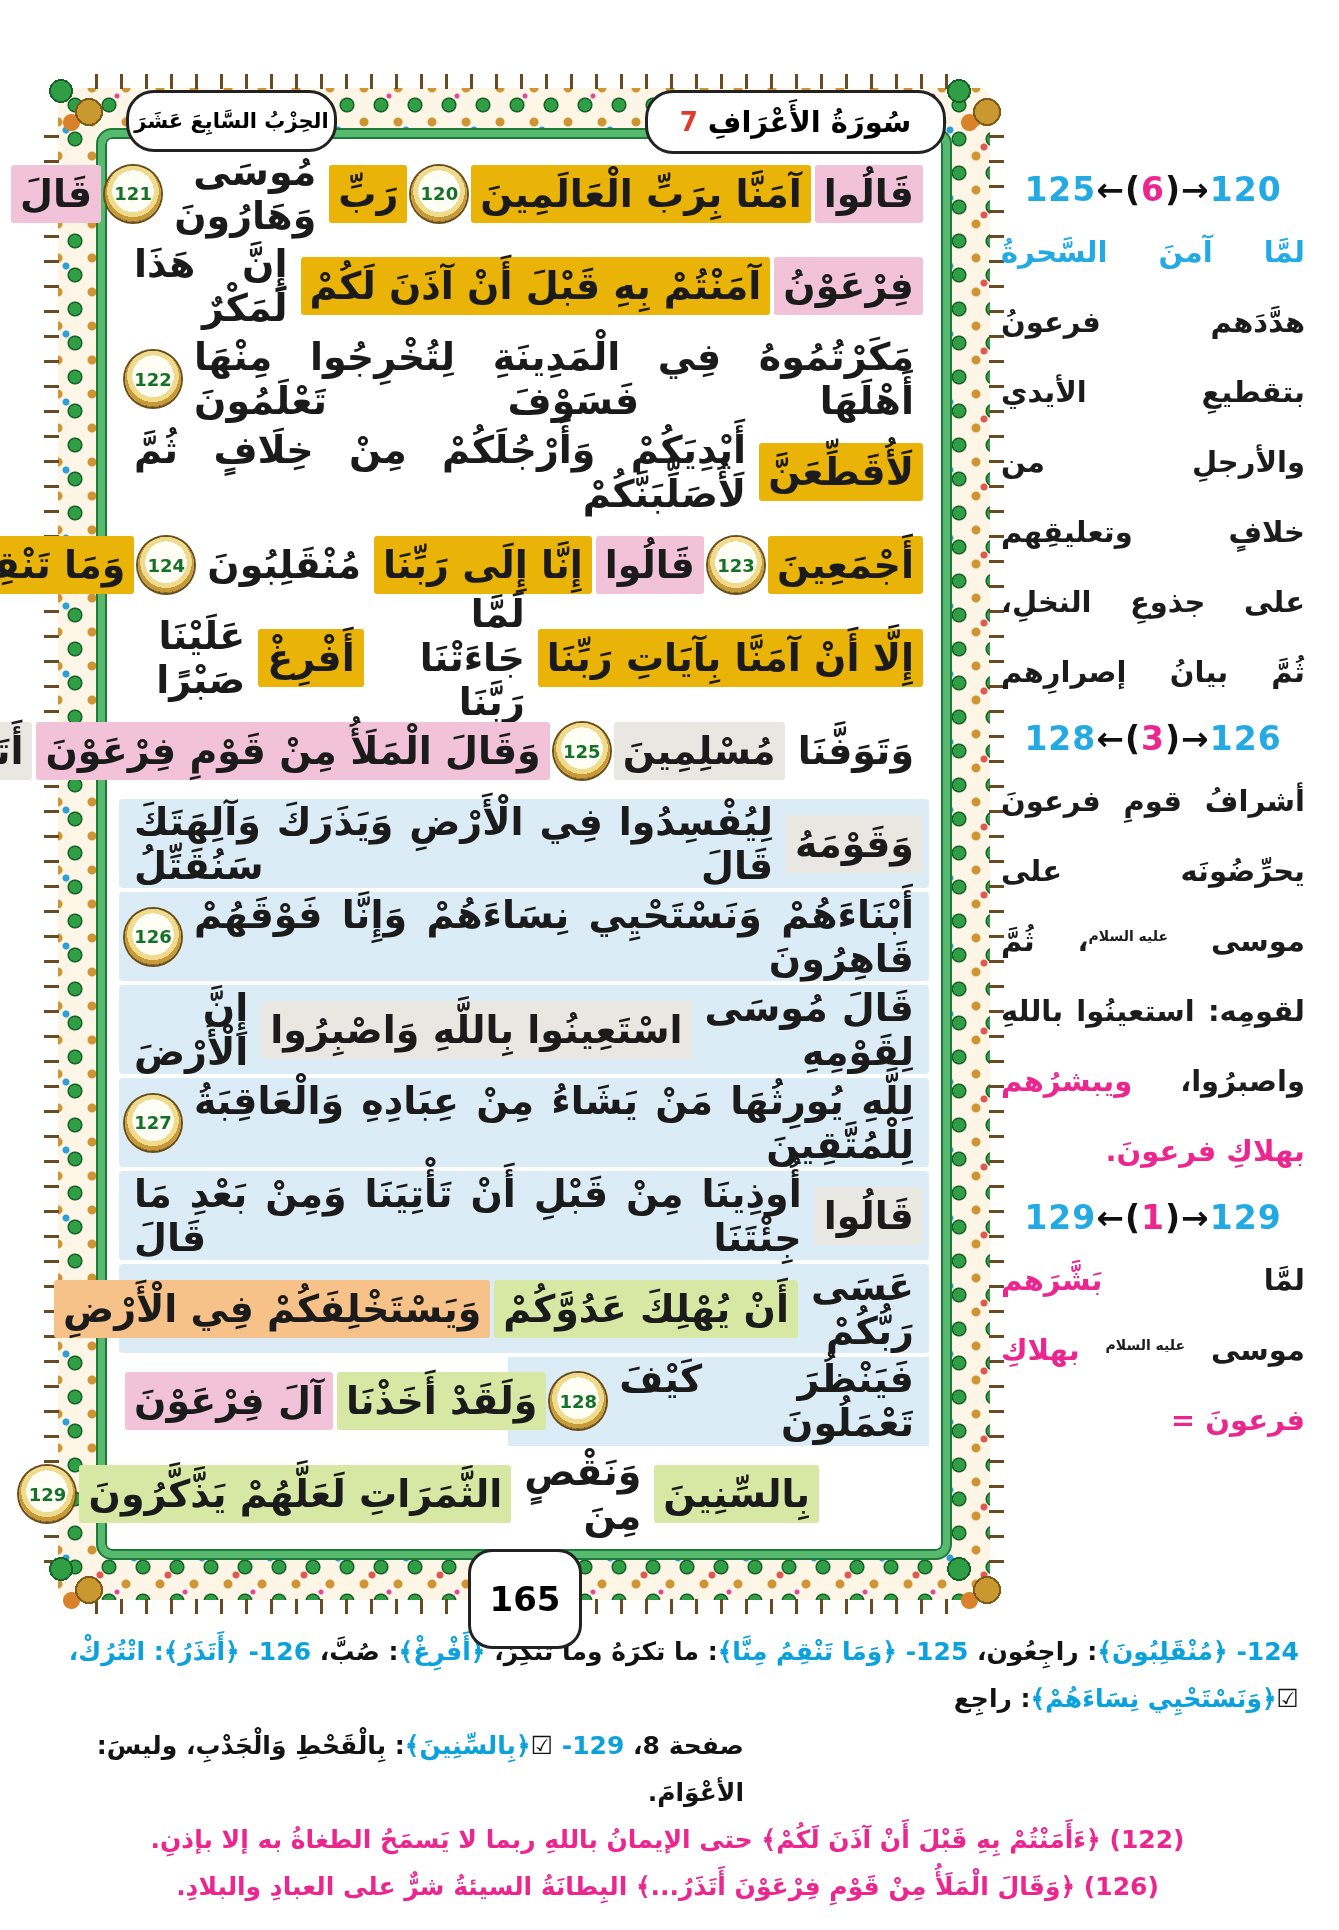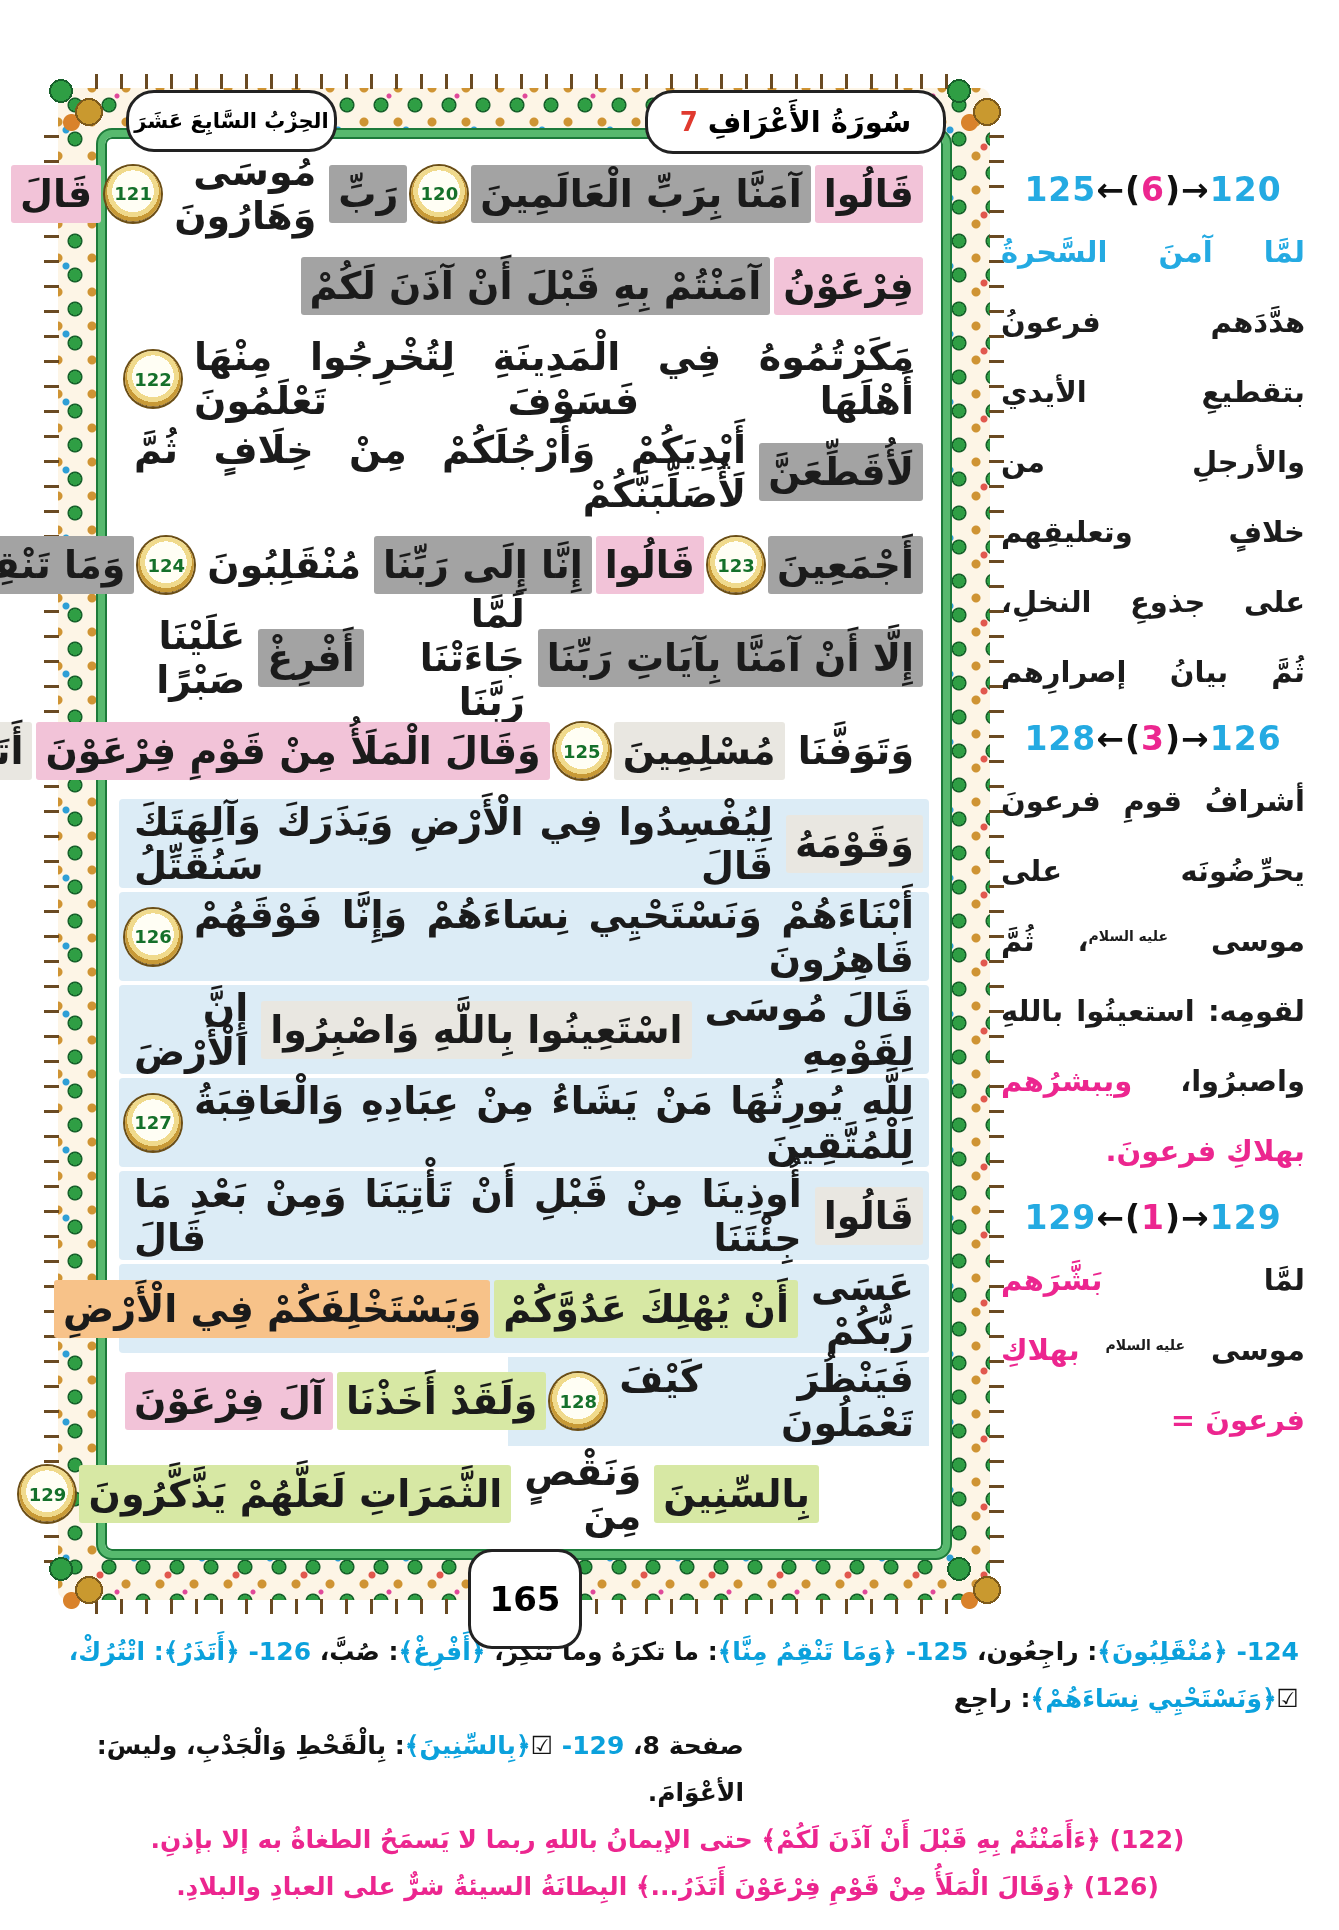--- a/index.html
+++ b/index.html
@@ -42,21 +42,21 @@
   }
   .qwrap{position:absolute;left:14px;top:12px;right:14px;bottom:12px;
     display:flex;flex-direction:column;justify-content:space-between;}
   
   .qline{display:flex;direction:rtl;align-items:center;height:89px;padding:0 6px;gap:4px;}
   .qline.narrow{padding:0 110px;}
   .bg-blue{background:#dcecf6;border-radius:4px;}
   .bg-halfblue{background:linear-gradient(to left,#dcecf6 0 52%,rgba(0,0,0,0) 52%);}
   .seg{font-size:38px;font-weight:bold;color:#1b1b1b;padding:7px 9px;border-radius:3px;white-space:nowrap;}
   .seg.plain{flex:1 1 auto;white-space:normal;text-align:justify;text-align-last:justify;}
-  .hl-yellow{background:#a3a3a3}
+  .hl-yellow{background:#eab308}
   .hl-pink{background:#f2c3d8}
   .hl-green{background:#d7e8a4}
   .hl-orange{background:#f7c289}
   .hl-gray{background:#e9e7e1}
   .medallion{flex:0 0 auto;width:56px;height:56px;border-radius:50%;
     background:radial-gradient(circle at 50% 45%,#fffef4 0 50%,#f0da8c 50% 62%,#c89a37 62% 72%,#7d5a1b 72% 76%,#ecd9a0 76% 86%,#b2862c 86%);
     box-shadow:0 0 0 2px #6b4e16;
     display:flex;align-items:center;justify-content:center;}
   .mednum{font-size:18px;font-weight:bold;color:#15702a;}
   
@@ -108,20 +108,21 @@
           <span class="seg hl-yellow">رَبِّ</span>
           <span class="seg plain">مُوسَى وَهَارُونَ</span>
           <span class="medallion">
             <span class="mednum">121</span>
           </span>
           <span class="seg hl-pink">قَالَ</span>
         </div>
         <div class="qline">
           <span class="seg hl-pink">فِرْعَوْنُ</span>
           <span class="seg hl-yellow">آمَنْتُمْ بِهِ قَبْلَ أَنْ آذَنَ لَكُمْ</span>
+          <span class="seg plain">إِنَّ هَذَا لَمَكْرٌ</span>
         </div>
         <div class="qline">
           <span class="seg plain">مَكَرْتُمُوهُ فِي الْمَدِينَةِ لِتُخْرِجُوا مِنْهَا أَهْلَهَا فَسَوْفَ تَعْلَمُونَ</span>
           <span class="medallion">
             <span class="mednum">122</span>
           </span>
         </div>
         <div class="qline">
           <span class="seg hl-yellow">لَأُقَطِّعَنَّ</span>
           <span class="seg plain">أَيْدِيَكُمْ وَأَرْجُلَكُمْ مِنْ خِلَافٍ ثُمَّ لَأُصَلِّبَنَّكُمْ</span>

